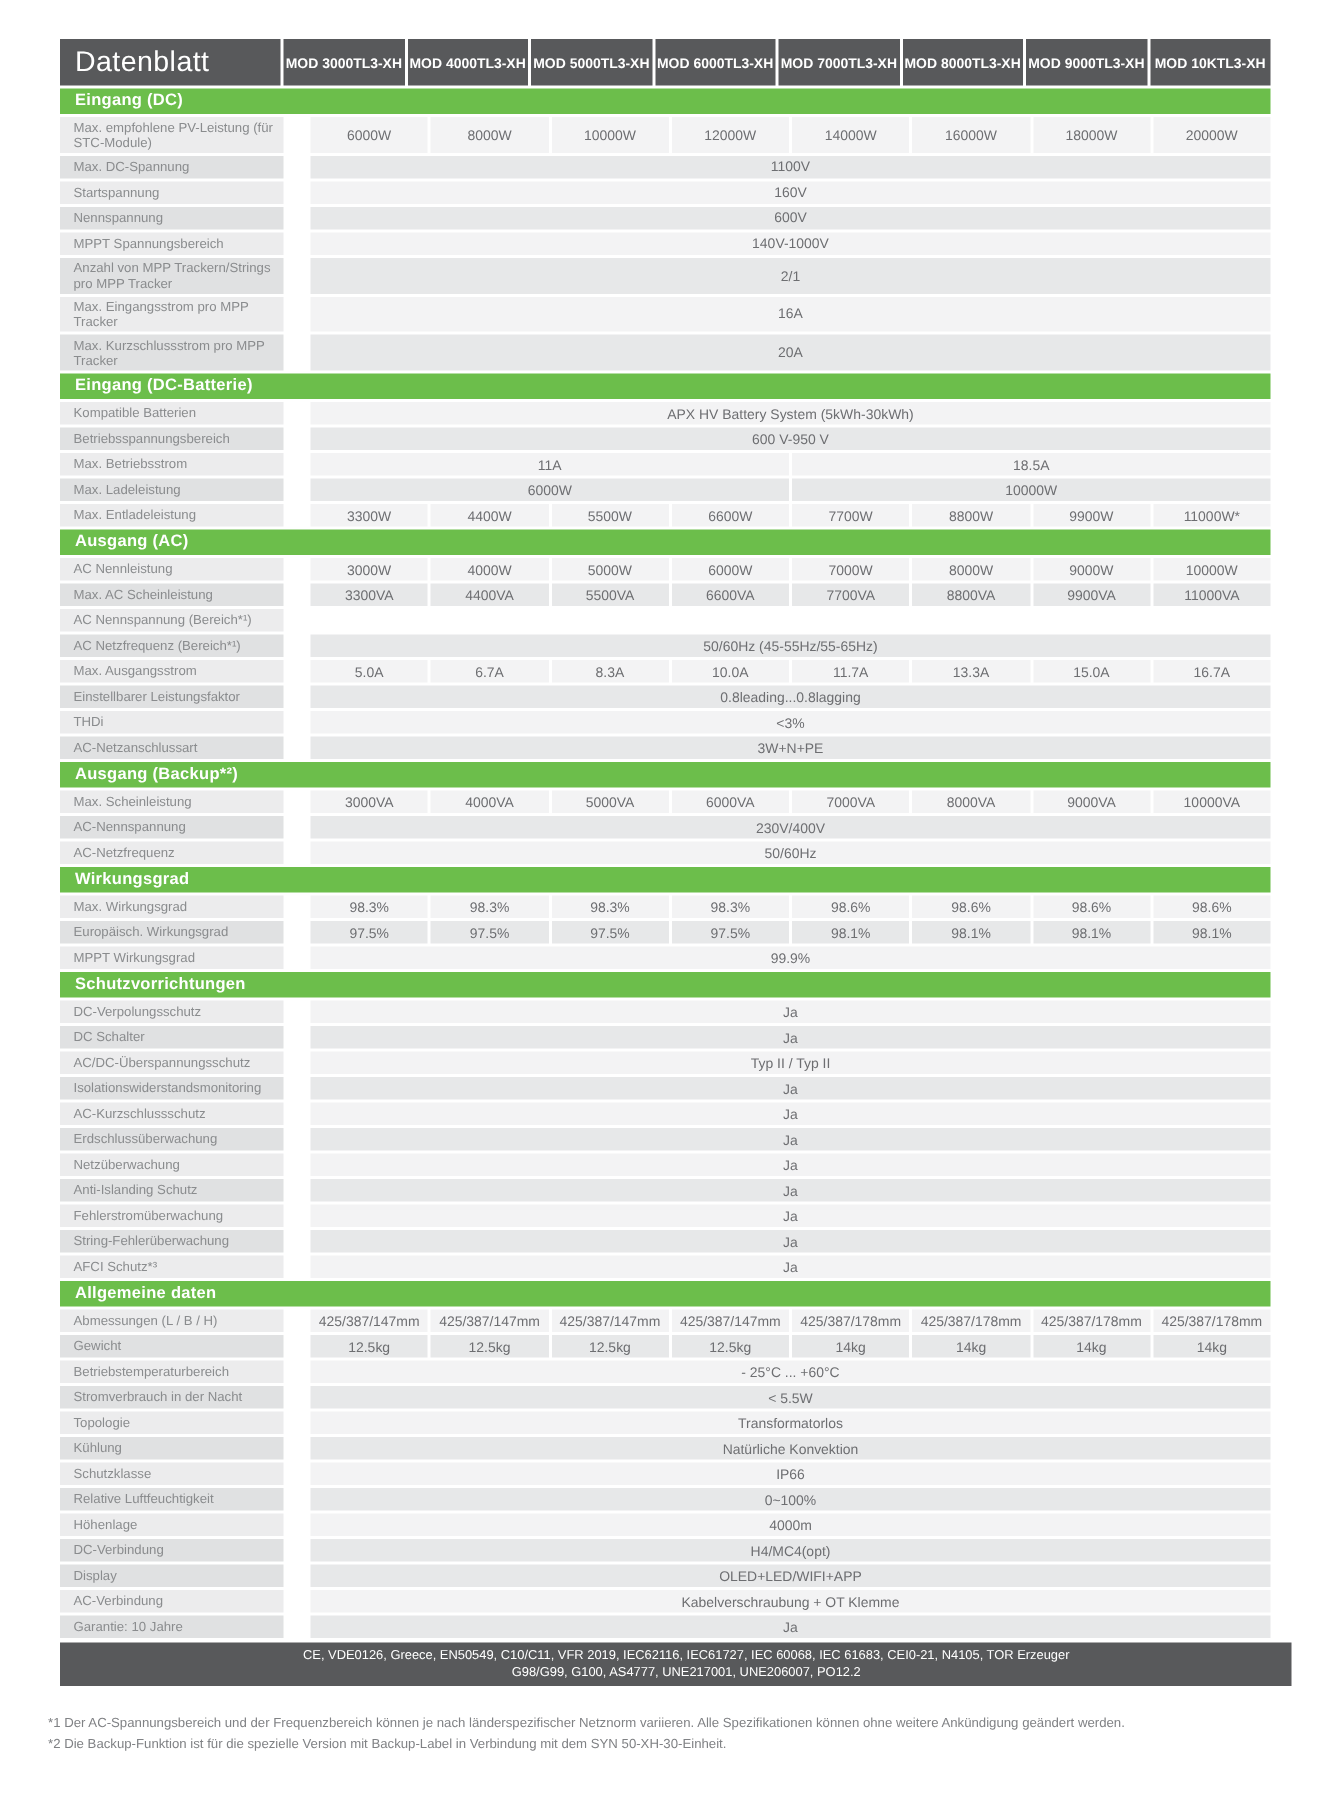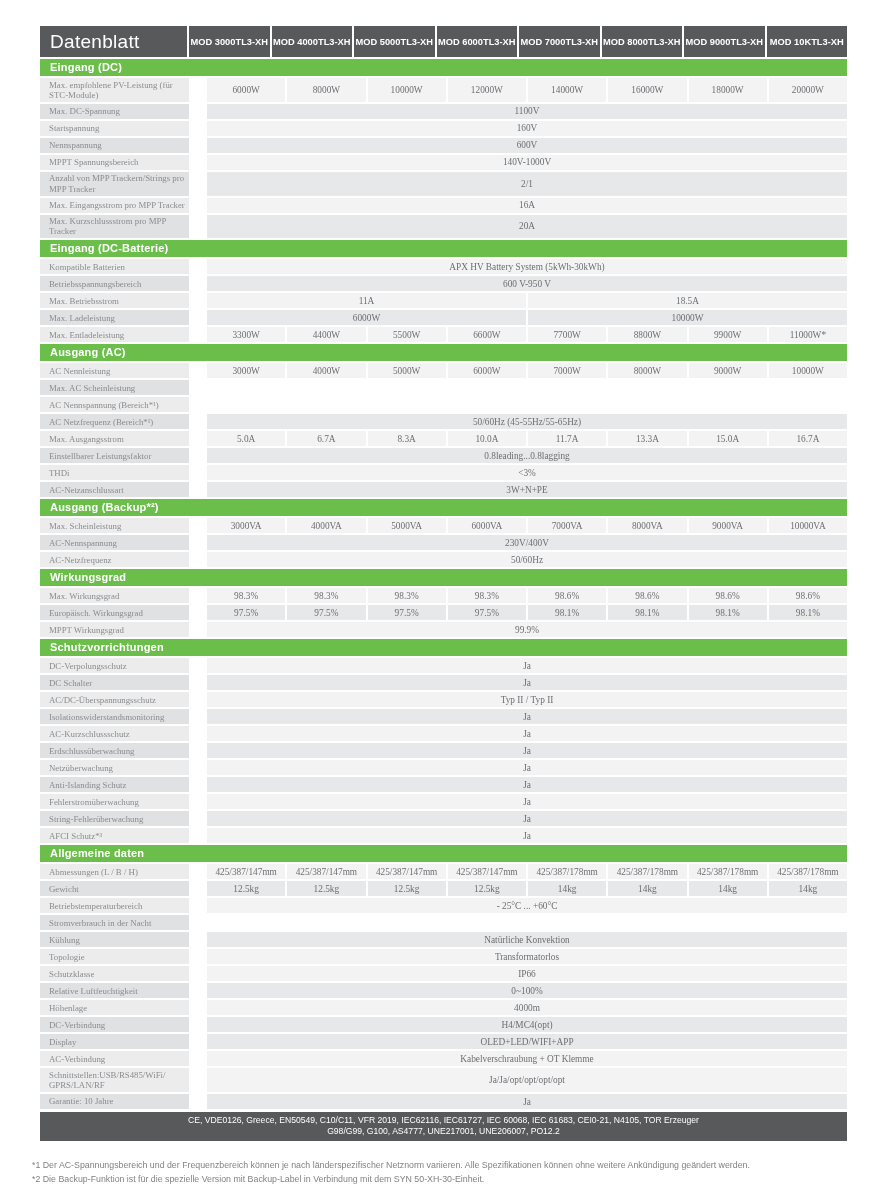--- a/index.html
+++ b/index.html
@@ -5,28 +5,28 @@
   html,body{margin:0;padding:0;background:#ffffff;}
   body{width:885px;height:1200px;overflow:hidden;font-family:"Liberation Sans",sans-serif;-webkit-font-smoothing:antialiased;}
   .page{padding:26px 38px 0 40px;}
   
   .table{width:807px;}
   .thead{display:flex;gap:2px;height:31px;}
   .hcell{background:#58595b;color:#ffffff;display:flex;align-items:center;justify-content:center;}
   .hcell.title{width:137px;flex:none;justify-content:flex-start;padding-left:10px;font-size:19px;letter-spacing:.3px;}
   .hcell.model{flex:1;font-size:9.3px;font-weight:bold;white-space:nowrap;}
   .secbar{margin-top:2px;height:17px;line-height:17px;background:#6cbe4b;color:#ffffff;font-size:11px;font-weight:bold;padding-left:10px;letter-spacing:.2px;}
-  .row{display:flex;gap:18px;margin-top:2px;min-height:15px;font-family:Liberation Serif, serif;}
+  .row{display:flex;gap:18px;margin-top:2px;min-height:15px;}
   .cell.label{width:137px;flex:none;background:#ececed;color:#8a8c8e;font-size:8.8px;line-height:1.18;padding:1.5px 3px 1.5px 9px;display:flex;align-items:center;}
   .row.alt .cell.label{background:#e0e1e2;}
   .vals{flex:1;display:flex;gap:2px;}
   .cell.v{flex:1;background:#f3f3f4;color:#6d6e71;font-size:9.3px;display:flex;align-items:center;justify-content:center;text-align:center;padding:1px 2px;}
   .row.alt .cell.v{background:#e7e8e9;}
   
-  .certbar{margin-top:3px;width:807px;background:#58595b;color:#ffffff;text-align:center;font-size:8.6px;line-height:1.3;padding:3px 0 4px 0;}
+  .certbar{margin-top:3px;width:807px;background:#58595b;color:#ffffff;text-align:center;font-size:8.6px;line-height:1.3;padding:3px 0 4px 14px;}
   
   .footnotes{margin-top:18px;margin-left:-8px;color:#808285;font-size:8.8px;line-height:1.55;}
 </style>
 </head>
 <body>
 
 <div class="page">
   <div class="table">
       <div class="thead">
         <div class="hcell title">Datenblatt</div>
@@ -144,20 +144,30 @@
           <div class="cell v cols">5000W</div>
           <div class="cell v cols">6000W</div>
           <div class="cell v cols">7000W</div>
           <div class="cell v cols">8000W</div>
           <div class="cell v cols">9000W</div>
           <div class="cell v cols">10000W</div>
         </div>
       </div>
       <div class="row alt">
         <div class="cell label">Max. AC Scheinleistung</div>
+        <div class="vals">
+          <div class="cell v cols">3300VA</div>
+          <div class="cell v cols">4400VA</div>
+          <div class="cell v cols">5500VA</div>
+          <div class="cell v cols">6600VA</div>
+          <div class="cell v cols">7700VA</div>
+          <div class="cell v cols">8800VA</div>
+          <div class="cell v cols">9900VA</div>
+          <div class="cell v cols">11000VA</div>
+        </div>
       </div>
       <div class="row">
         <div class="cell label">AC Nennspannung (Bereich*¹)</div>
       </div>
       <div class="row alt">
         <div class="cell label">AC Netzfrequenz (Bereich*¹)</div>
         <div class="vals">
           <div class="cell v span">50/60Hz (45-55Hz/55-65Hz)</div>
         </div>
       </div>
@@ -346,34 +356,37 @@
         </div>
       </div>
       <div class="row">
         <div class="cell label">Betriebstemperaturbereich</div>
         <div class="vals">
           <div class="cell v span">- 25°C ... +60°C</div>
         </div>
       </div>
       <div class="row alt">
         <div class="cell label">Stromverbrauch in der Nacht</div>
+        <div class="vals">
+          <div class="cell v span">&lt; 5.5W</div>
+        </div>
+      </div>
+      <div class="row">
+        <div class="cell label">Topologie</div>
+        <div class="vals">
+          <div class="cell v span">Transformatorlos</div>
+        </div>
       </div>
       <div class="row alt">
         <div class="cell label">Kühlung</div>
         <div class="vals">
           <div class="cell v span">Natürliche Konvektion</div>
         </div>
       </div>
       <div class="row">
-        <div class="cell label">Topologie</div>
-        <div class="vals">
-          <div class="cell v span">Transformatorlos</div>
-        </div>
-      </div>
-      <div class="row">
         <div class="cell label">Schutzklasse</div>
         <div class="vals">
           <div class="cell v span">IP66</div>
         </div>
       </div>
       <div class="row alt">
         <div class="cell label">Relative Luftfeuchtigkeit</div>
         <div class="vals">
           <div class="cell v span">0~100%</div>
         </div>
@@ -393,26 +406,20 @@
       <div class="row alt">
         <div class="cell label">Display</div>
         <div class="vals">
           <div class="cell v span">OLED+LED/WIFI+APP</div>
         </div>
       </div>
       <div class="row">
         <div class="cell label">AC-Verbindung</div>
         <div class="vals">
           <div class="cell v span">Kabelverschraubung + OT Klemme</div>
-        </div>
-      </div>
-      <div class="row">
-        <div class="cell label">Schnittstellen:USB/RS485/WiFi/ GPRS/LAN/RF</div>
-        <div class="vals">
-          <div class="cell v span">Ja/Ja/opt/opt/opt/opt</div>
         </div>
       </div>
       <div class="row alt">
         <div class="cell label">Garantie: 10 Jahre</div>
         <div class="vals">
           <div class="cell v span">Ja</div>
         </div>
       </div>
     </div>
 

